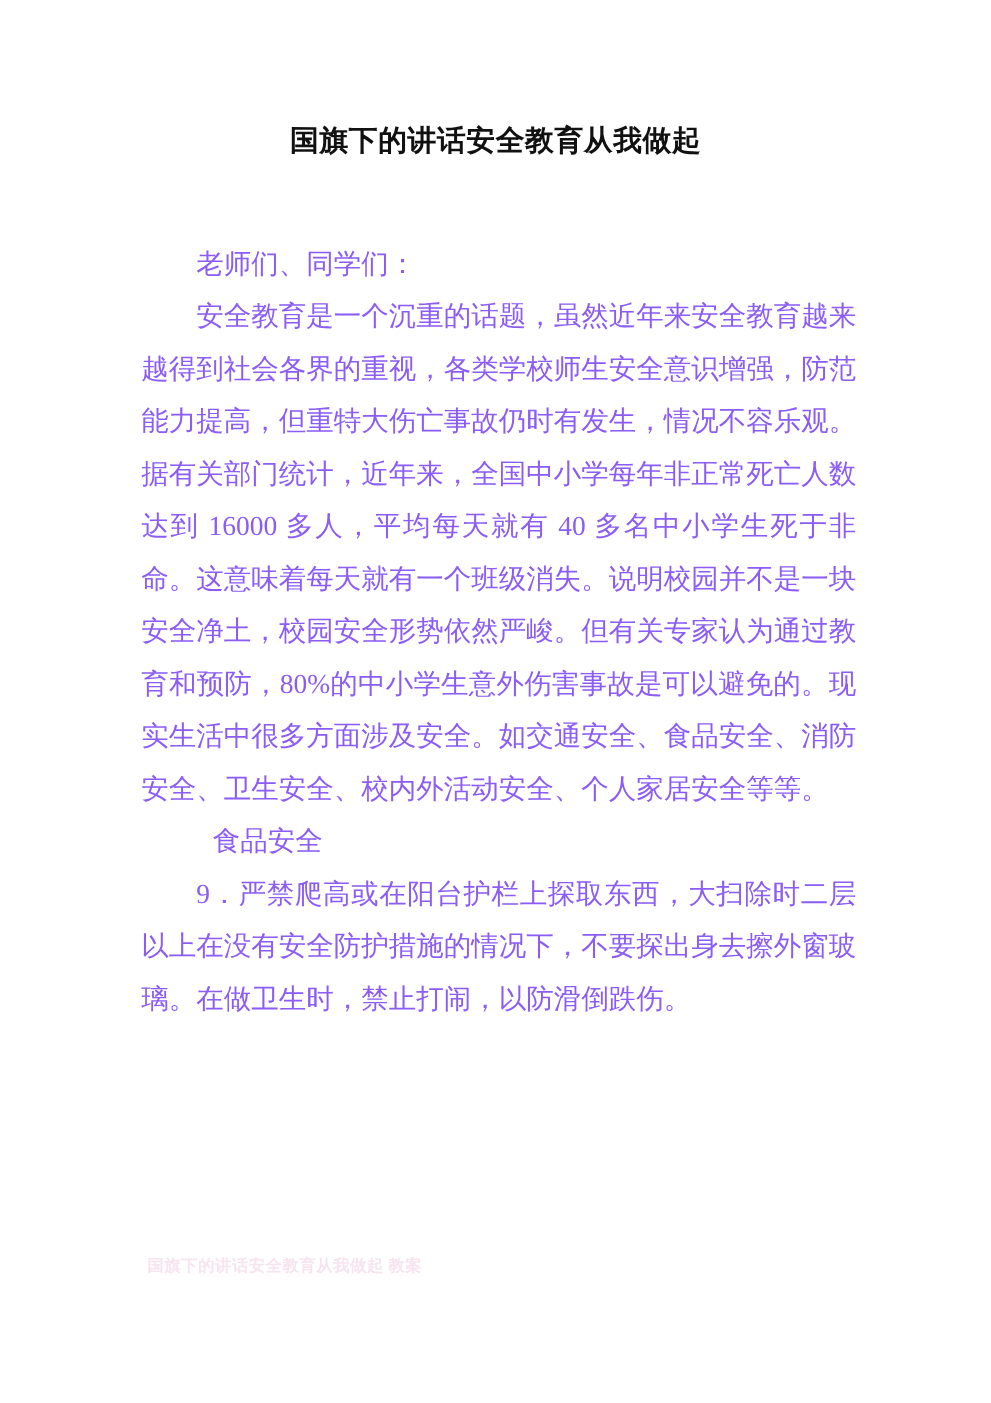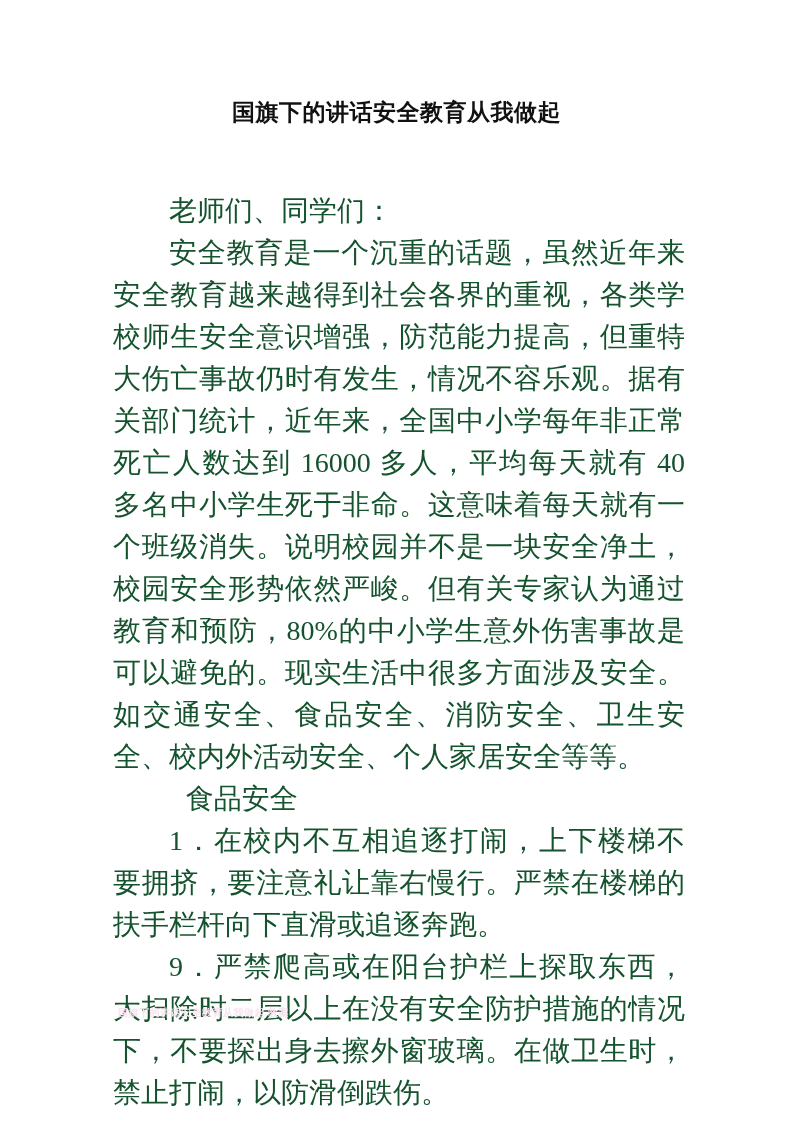--- a/index.html
+++ b/index.html
@@ -25,58 +25,57 @@
     font-size: 23px;
     font-weight: 700;
     letter-spacing: 0.5px;
     color: #111111;
   }
   .doc-body {
     position: absolute;
     top: 190px;
     left: 113px;
     width: 572px;
-    font-size: 28px;
+    font-size: 22px;
     line-height: 42px;
     text-align: justify;
     text-justify: inter-ideograph;
-    color: #14532d;
+    color: #8b5cf6;
   }
   .doc-body p {
     margin: 0;
     padding: 0;
     text-indent: 2em;
   }
   .doc-body p.section-head {
     text-indent: 2.6em;
     text-align: left;
   }
   .watermark {
     position: absolute;
     left: 118px;
     top: 1002px;
-    font-size: 10px;
+    font-size: 13px;
     line-height: 22px;
     font-weight: 700;
     white-space: nowrap;
     letter-spacing: 0.5px;
     color: #f6e4ef;
     user-select: none;
   }
 </style>
 </head>
 <body>
 
 <div class="page">
 
   <h1 class="doc-title">国旗下的讲话安全教育从我做起</h1>
 
   <div class="doc-body">
     <p>老师们、同学们：</p>
     <p>安全教育是一个沉重的话题，虽然近年来安全教育越来越得到社会各界的重视，各类学校师生安全意识增强，防范能力提高，但重特大伤亡事故仍时有发生，情况不容乐观。据有关部门统计，近年来，全国中小学每年非正常死亡人数达到 16000 多人，平均每天就有 40 多名中小学生死于非命。这意味着每天就有一个班级消失。说明校园并不是一块安全净土，校园安全形势依然严峻。但有关专家认为通过教育和预防，80%的中小学生意外伤害事故是可以避免的。现实生活中很多方面涉及安全。如交通安全、食品安全、消防安全、卫生安全、校内外活动安全、个人家居安全等等。</p>
     <p class="section-head">食品安全</p>
-    <p>1．在校内不互相追逐打闹，上下楼梯不要拥挤，要注意礼让靠右慢行。严禁在楼梯的扶手栏杆向下直滑或追逐奔跑。</p>
     <p>9．严禁爬高或在阳台护栏上探取东西，大扫除时二层以上在没有安全防护措施的情况下，不要探出身去擦外窗玻璃。在做卫生时，禁止打闹，以防滑倒跌伤。</p>
   </div>
 
   <div class="watermark" style="color: rgb(246, 228, 239);">国旗下的讲话安全教育从我做起 教案</div>
 
 </div>
 
 </body></html>

